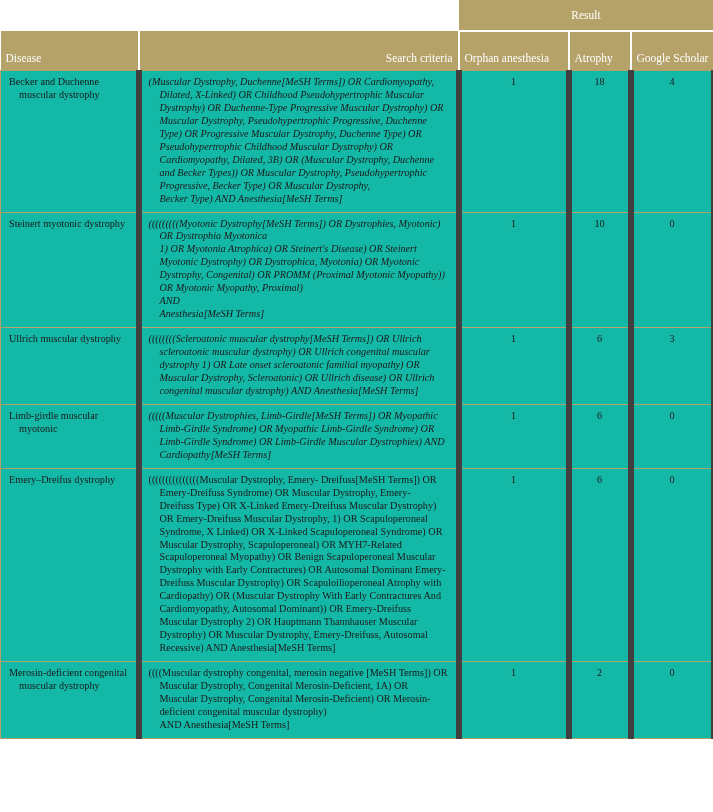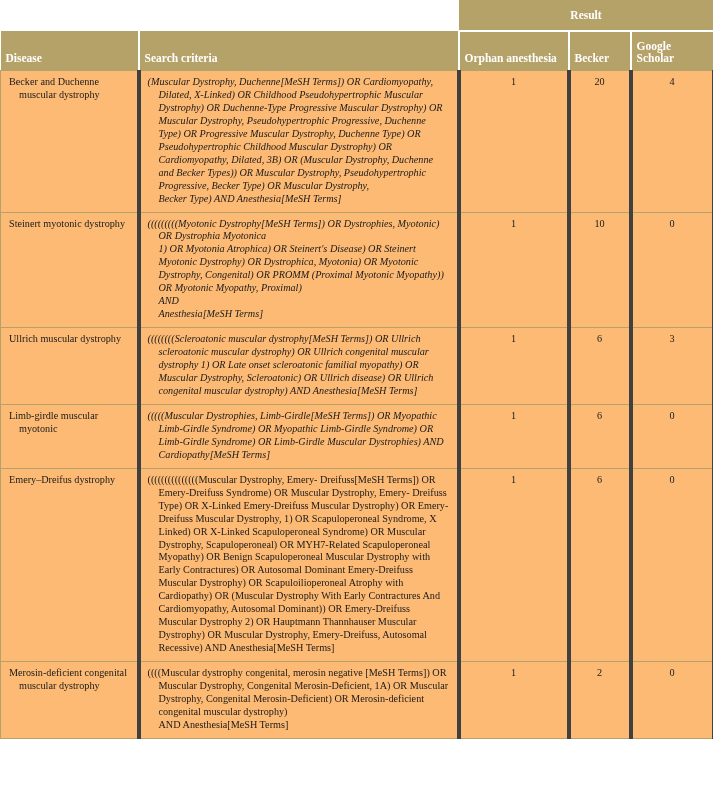--- a/index.html
+++ b/index.html
@@ -21,53 +21,53 @@
   }
   table.search-table {
     width: 713px;
     border-collapse: collapse;
     table-layout: fixed;
   }
   
   thead td, thead th {
     background: #b5a268;
     color: #ffffff;
-    font-weight: bold;
+    font-weight: normal;
     font-size: 11.5px;
     padding: 0;
     border: 0;
     vertical-align: bottom;
   }
   .hdr-gap { background: #ffffff !important; }
   .hdr-result {
     text-align: center;
     vertical-align: middle;
     font-size: 11.5px;
     height: 30px;
     border-bottom: 2px solid #ffffff;
   }
   .hdr-cell {
     height: 32px;
     padding: 0 5px 6px 5px;
     vertical-align: bottom;
   }
   .hdr-disease { text-align: left; }
-  .hdr-criteria { text-align: left; }
+  .hdr-criteria { text-align: right; }
   .hdr-num { text-align: left; }
   .sep-l { border-left: 2px solid #ffffff; }
 
   
   tbody td {
-    background: #fdba74;
+    background: #14b8a6;
     vertical-align: top;
     font-size: 10.2px;
     line-height: 1.27;
     padding: 5px 6px 6px 6px;
     border-top: 1px solid #b5a268;
-    border-right: 4px solid #404040;
+    border-right: 6px solid #404040;
   }
   tbody tr td:first-child { border-left: 1px solid #b5a268; }
   tbody tr:last-child td { border-bottom: 1px solid #b5a268; }
 
   td.c-disease {
     text-align: left;
     padding-left: 8px;
     padding-right: 4px;
     text-indent: 0;
   }
@@ -113,34 +113,34 @@
     <thead>
       <tr>
         <td class="hdr-gap"></td>
         <td class="hdr-gap"></td>
         <td class="hdr-result" colspan="3">Result</td>
       </tr>
       <tr>
         <td class="hdr-cell hdr-disease">Disease</td>
         <td class="hdr-cell hdr-criteria sep-l">Search criteria</td>
         <td class="hdr-cell hdr-num sep-l">Orphan anesthesia</td>
-        <td class="hdr-cell hdr-num sep-l">Becker</td>
+        <td class="hdr-cell hdr-num sep-l">Atrophy</td>
         <td class="hdr-cell hdr-num sep-l">Google Scholar</td>
       </tr>
     </thead>
     <tbody id="table-body">
         <tr>
           <td class="c-disease">
             <span class="dz">Becker and Duchenne muscular dystrophy</span>
           </td>
           <td class="c-criteria italic">
             <span class="crit">(Muscular Dystrophy, Duchenne[MeSH Terms]) OR Cardiomyopathy, Dilated, X-Linked) OR Childhood Pseudohypertrophic Muscular Dystrophy) OR Duchenne-Type Progressive Muscular Dystrophy) OR Muscular Dystrophy, Pseudohypertrophic Progressive, Duchenne Type) OR Progressive Muscular Dystrophy, Duchenne Type) OR Pseudohypertrophic Childhood Muscular Dystrophy) OR Cardiomyopathy, Dilated, 3B) OR (Muscular Dystrophy, Duchenne and Becker Types)) OR Muscular Dystrophy, Pseudohypertrophic Progressive, Becker Type) OR Muscular Dystrophy,<br>Becker Type) AND Anesthesia[MeSH Terms]</span>
           </td>
           <td class="c-num">1</td>
-          <td class="c-num">20</td>
+          <td class="c-num">18</td>
           <td class="c-num">4</td>
         </tr>
         <tr>
           <td class="c-disease">
             <span class="dz">Steinert myotonic dystrophy</span>
           </td>
           <td class="c-criteria italic">
             <span class="crit">(((((((((Myotonic Dystrophy[MeSH Terms]) OR Dystrophies, Myotonic) OR Dystrophia Myotonica<br>1) OR Myotonia Atrophica) OR Steinert's Disease) OR Steinert Myotonic Dystrophy) OR Dystrophica, Myotonia) OR Myotonic Dystrophy, Congenital) OR PROMM (Proximal Myotonic Myopathy)) OR Myotonic Myopathy, Proximal)<br>AND<br>Anesthesia[MeSH Terms]</span>
           </td>
           <td class="c-num">1</td>

